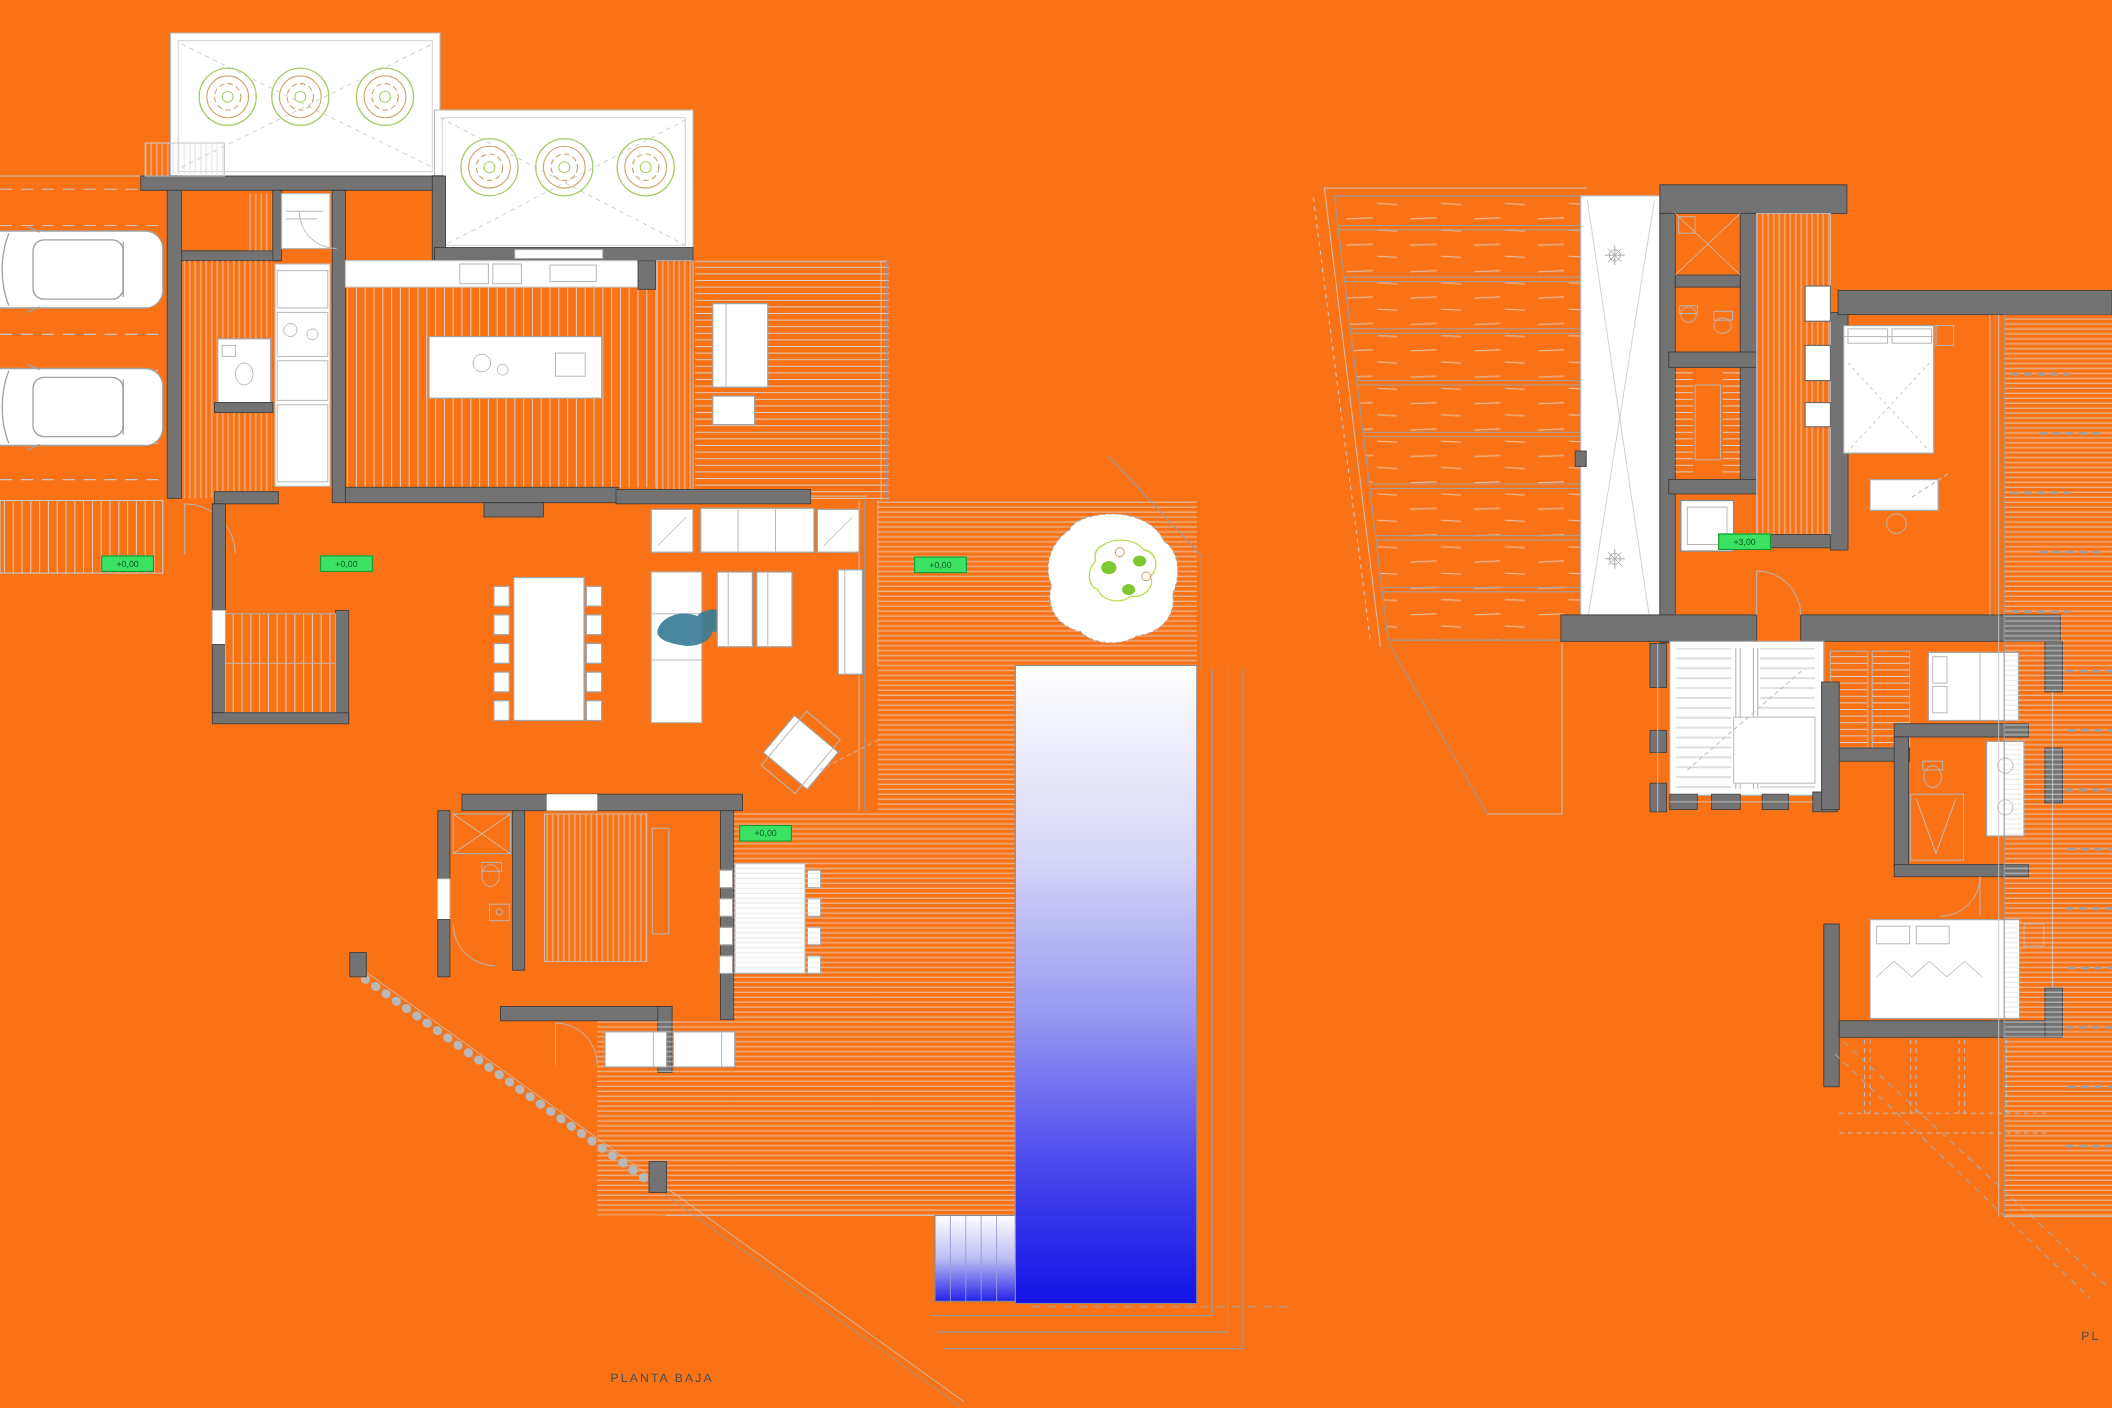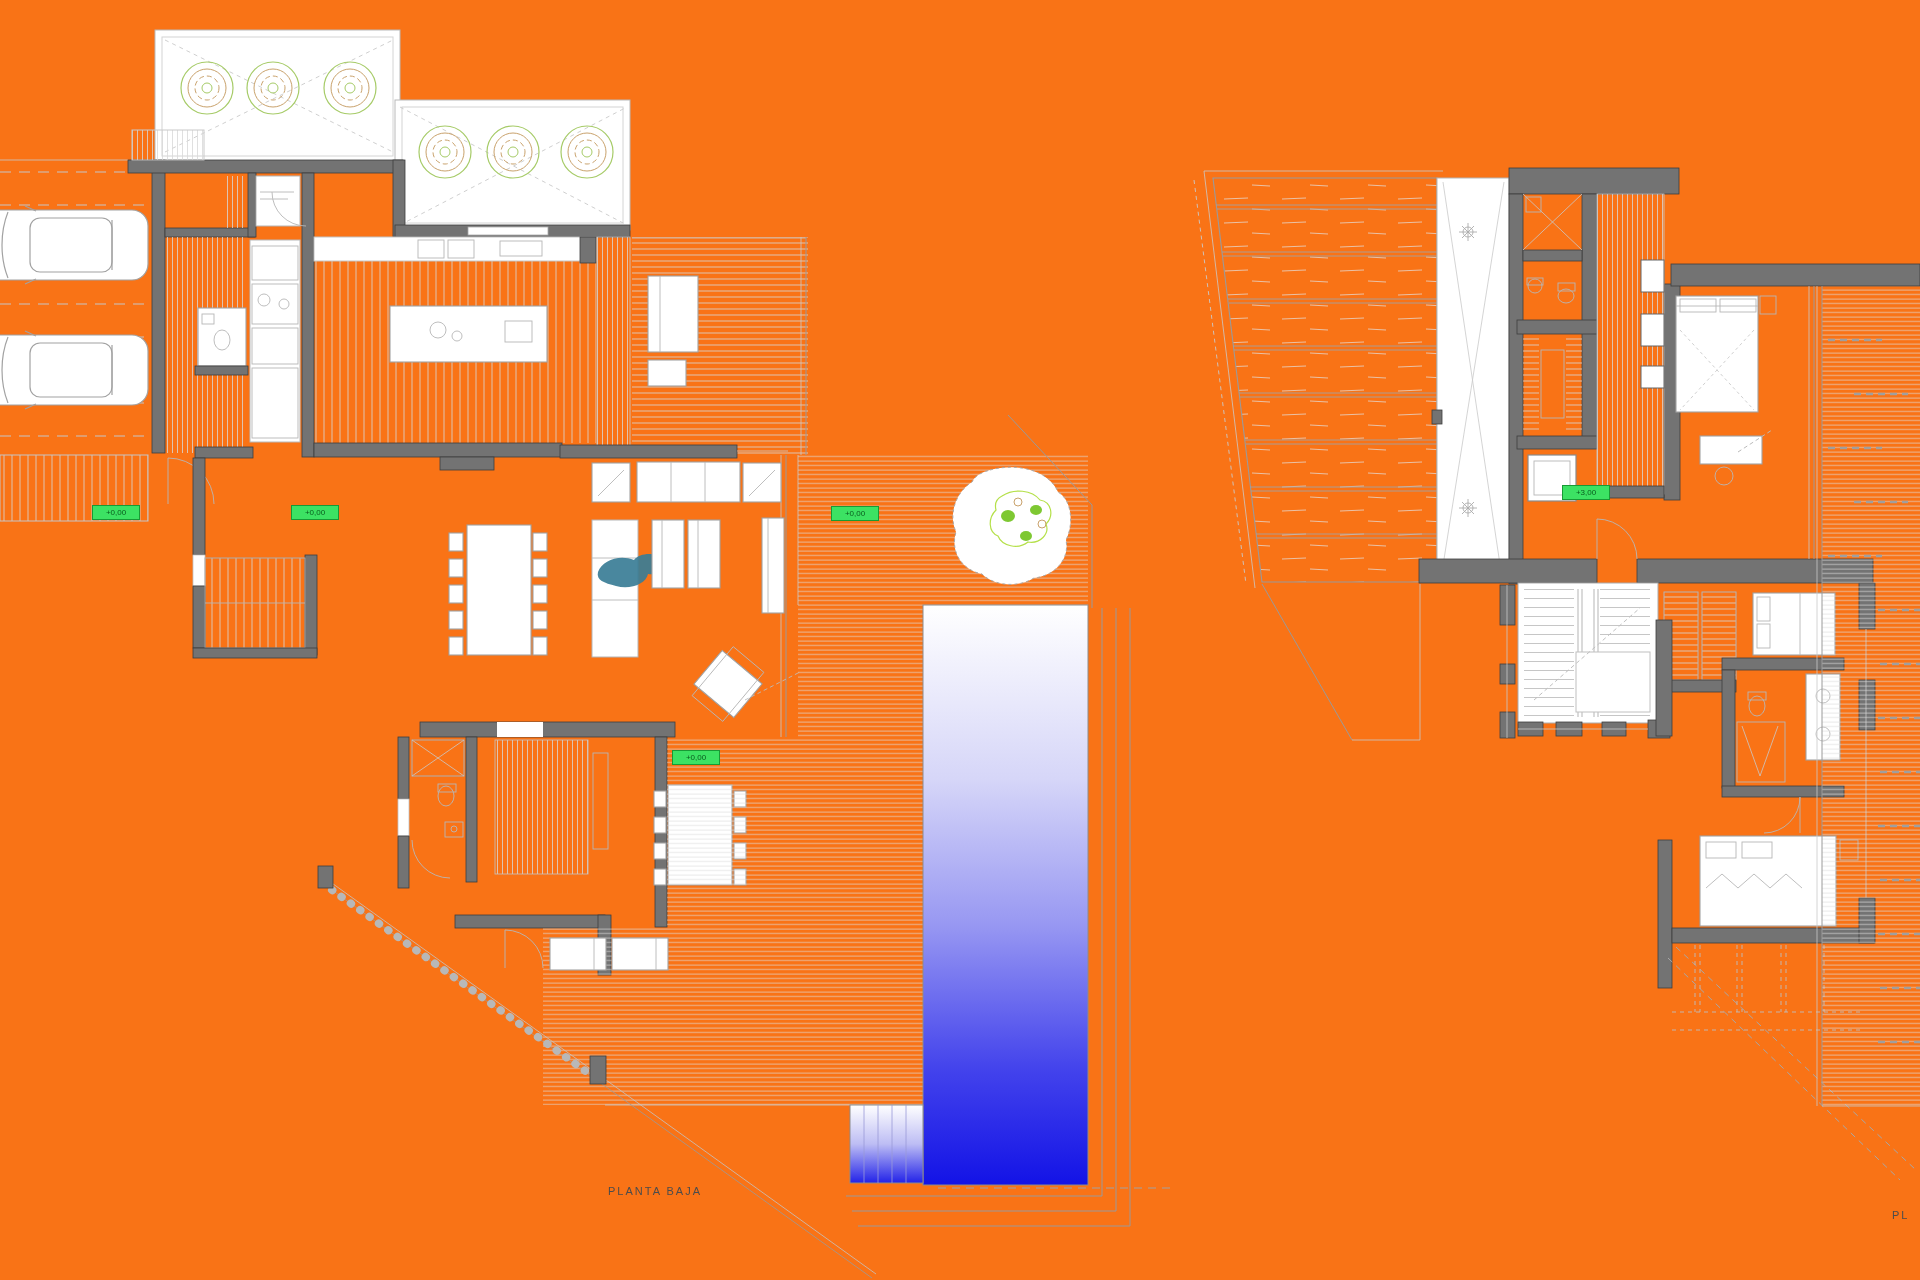--- a/index.html
+++ b/index.html
@@ -495,15 +495,15 @@
   </g>
 </g>
 </svg>
 
 <div class="glabel" style="left:92px;top:505px;">+0,00</div>
 <div class="glabel" style="left:291px;top:505px;">+0,00</div>
 <div class="glabel" style="left:831px;top:506px;">+0,00</div>
 <div class="glabel" style="left:672px;top:750px;">+0,00</div>
 <div class="glabel" style="left:1562px;top:485px;">+3,00</div>
 
-<div class="plan-title" style="left:555px;top:1185px;width:200px;text-align:center;">PLANTA BAJA</div>
+<div class="plan-title" style="left:555px;top:1247px;width:200px;text-align:left;">PLANTA BAJA</div>
 <div class="plan-title" style="left:1892px;top:1209px;">PL</div>
 </div>
 
 </body></html>

